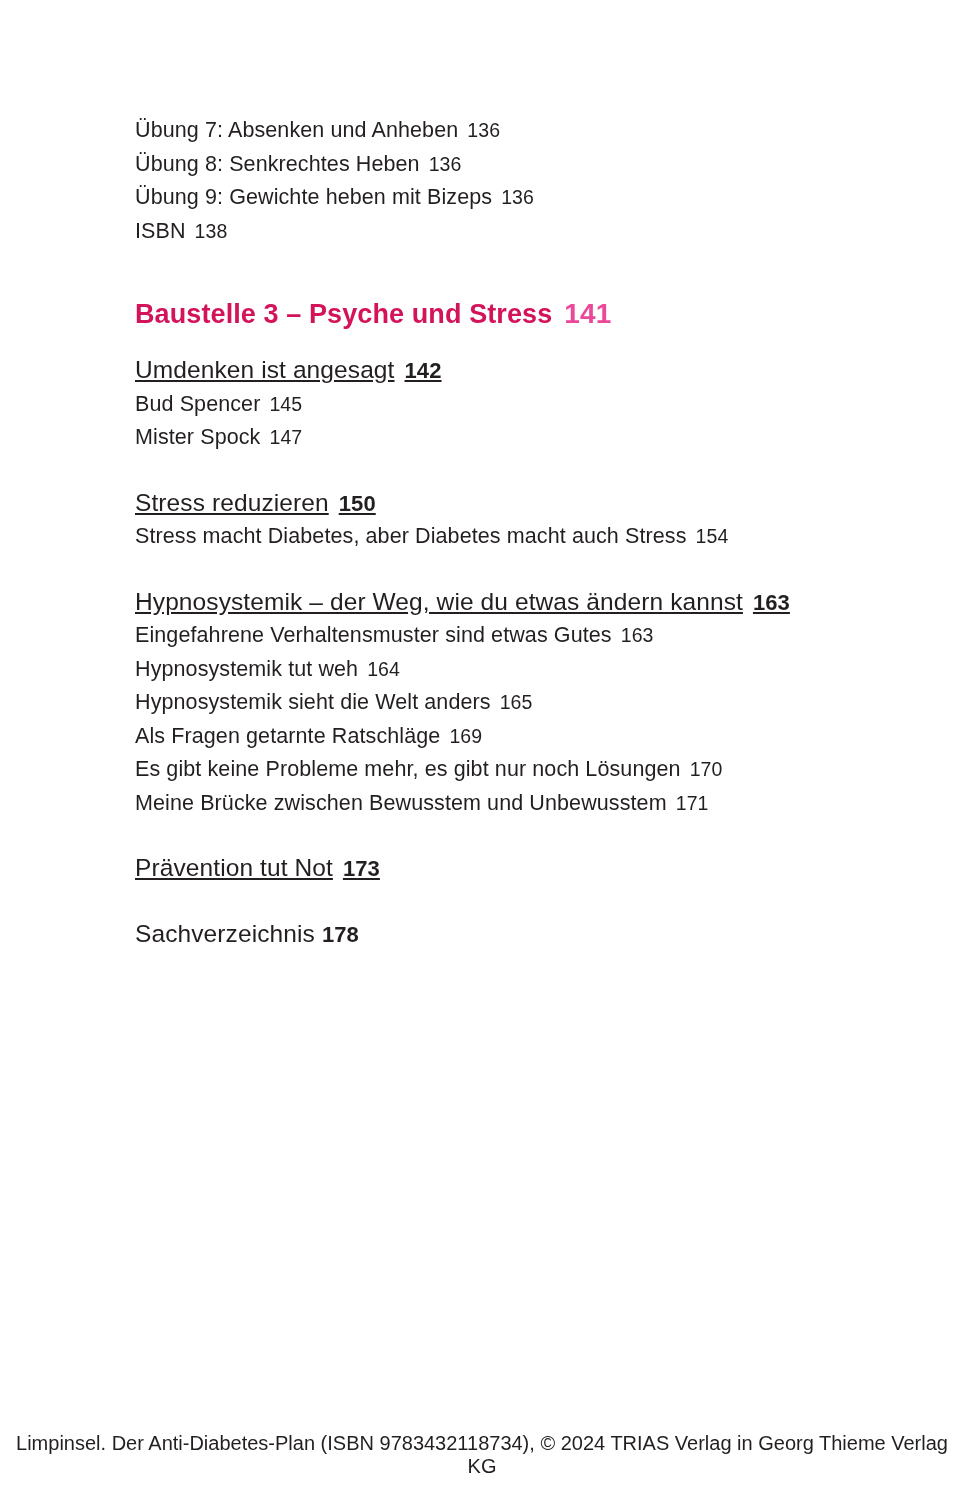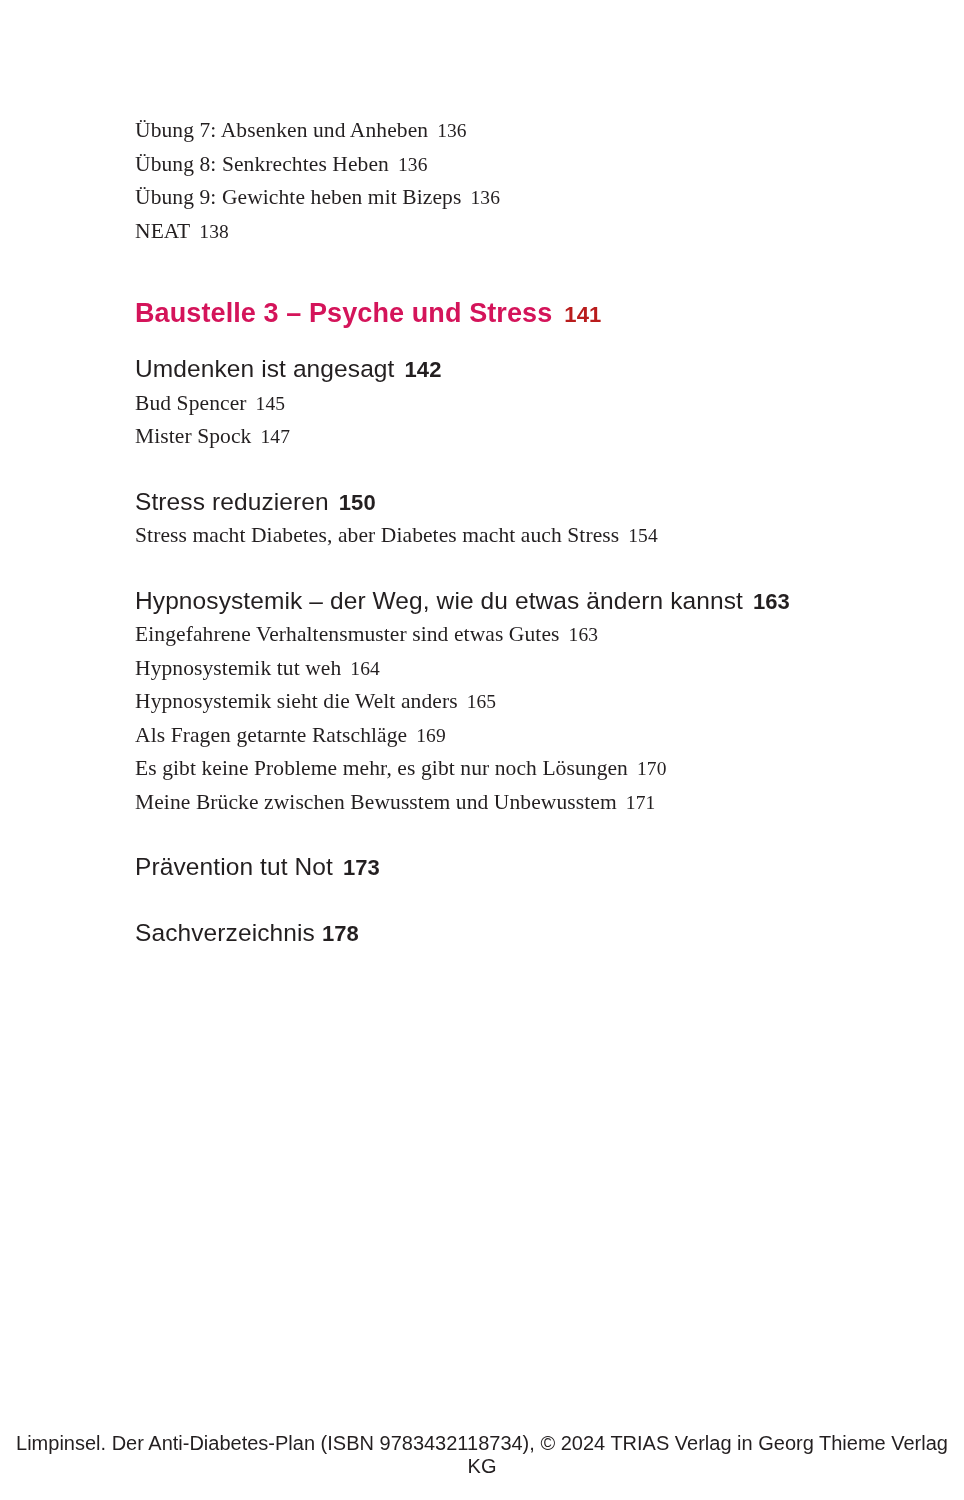--- a/index.html
+++ b/index.html
@@ -42,49 +42,49 @@
   }
   .gap-md { height: 30px; }
   .gap-lg { height: 46px; }
 
   
   .lvl-sub {
     font-size: 21.5px;
     color: #231f20;
     margin-bottom: 12px;
     letter-spacing: 0.1px;
-    font-family: Liberation Serif, serif;
   }
   .lvl-sub .p {
     font-weight: normal;
     font-size: 19.5px;
     margin-left: 9px;
   }
   .lvl-head {
     font-size: 24.5px;
     color: #231f20;
     margin-bottom: 11px;
     letter-spacing: 0.1px;
+    text-decoration: underline;
   }
   .lvl-head .p {
     font-weight: bold;
     font-size: 22px;
     margin-left: 10px;
   }
   .lvl-part {
     font-size: 27px;
     font-weight: bold;
     color: #d4145a;
     letter-spacing: 0.1px;
   }
   .lvl-part .p {
     font-weight: bold;
-    font-size: 22px;
+    font-size: 28px;
     margin-left: 12px;
-    color: #b91c1c;
+    color: #ec4899;
   }
   .lvl-index {
     font-size: 24.5px;
     color: #231f20;
     letter-spacing: 0.1px;
   }
   .lvl-index .p {
     font-weight: bold;
     font-size: 22px;
     margin-left: 7px;
@@ -110,21 +110,21 @@
     <div class="row lvl-sub">
       <span class="t">Übung 7: Absenken und Anheben</span><span class="p">136</span>
     </div>
     <div class="row lvl-sub">
       <span class="t">Übung 8: Senkrechtes Heben</span><span class="p">136</span>
     </div>
     <div class="row lvl-sub">
       <span class="t">Übung 9: Gewichte heben mit Bizeps</span><span class="p">136</span>
     </div>
     <div class="row lvl-sub">
-      <span class="t">NEAT</span><span class="p">138</span>
+      <span class="t">ISBN</span><span class="p">138</span>
     </div>
 
     <div class="gap-lg"></div>
 
     <div class="row lvl-part">
       <span class="t">Baustelle 3 – Psyche und Stress</span><span class="p">141</span>
     </div>
 
     <div class="gap-md"></div>
 

